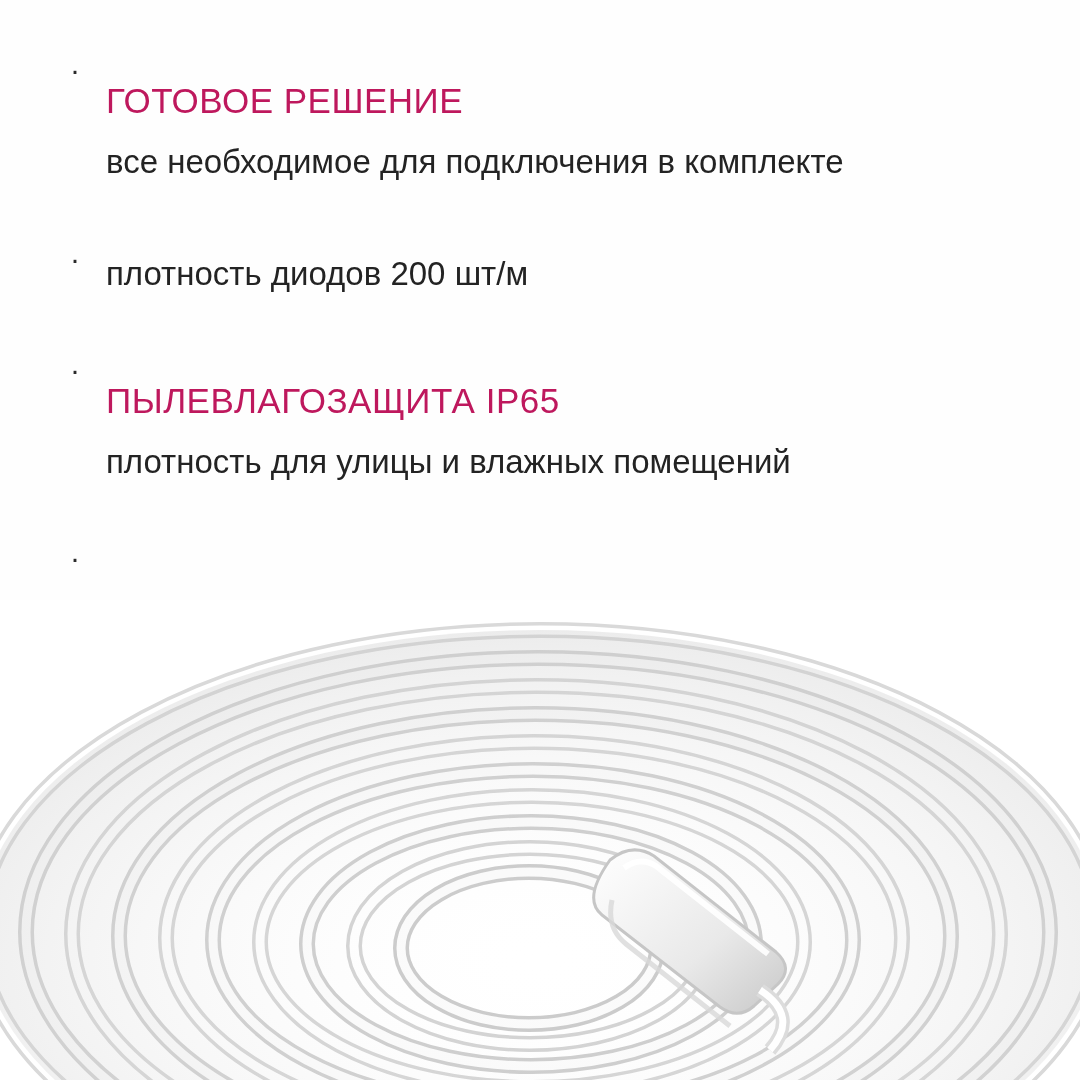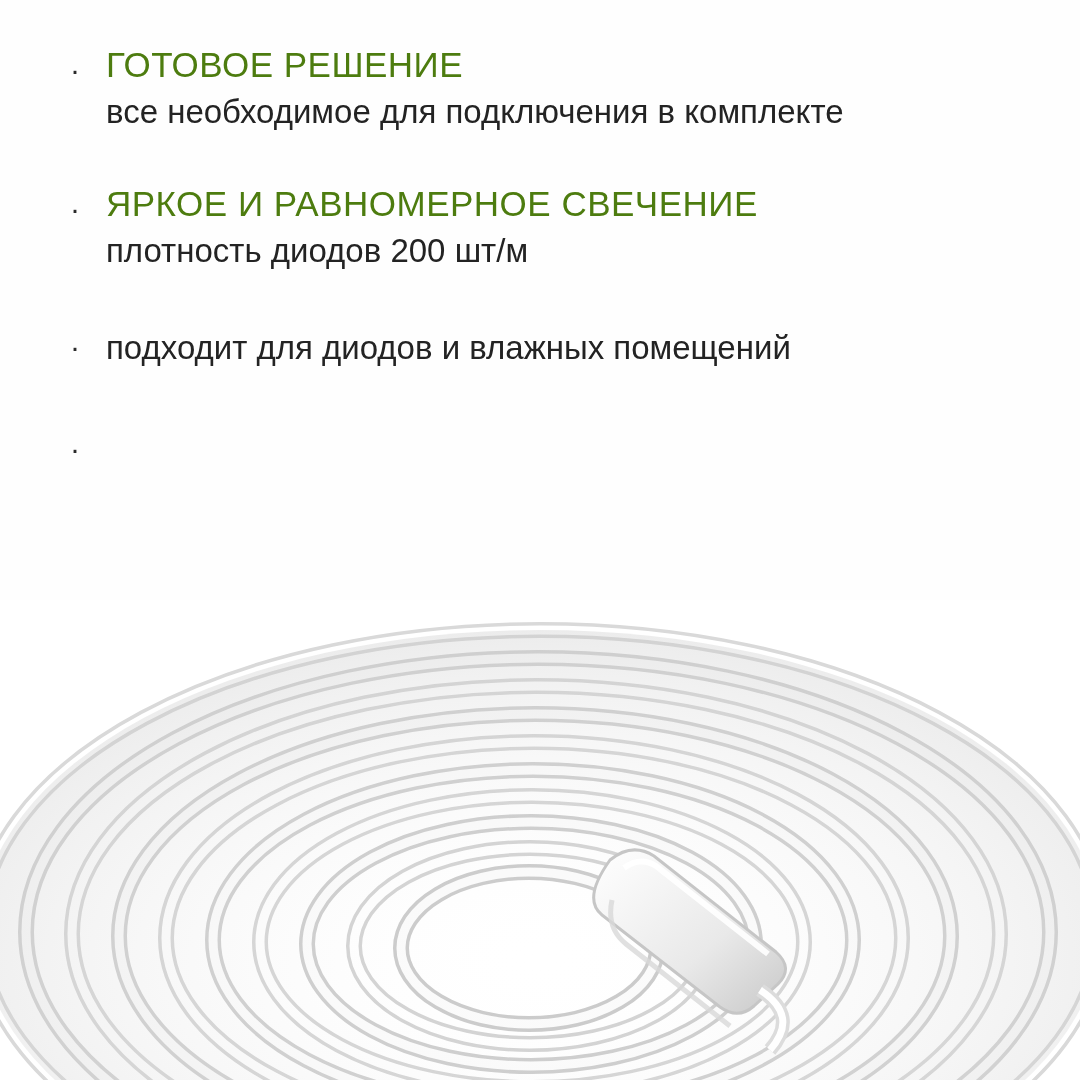--- a/index.html
+++ b/index.html
@@ -47,33 +47,34 @@
     padding-left: 2px;
   }
 
   .feature-text {
     flex: 1;
   }
 
   .feature-title {
     font-size: 35px;
     letter-spacing: 0.5px;
-    color: #4d7c0f;
+    color: #be185d;
     line-height: 1.18;
     font-weight: 400;
     text-transform: uppercase;
     white-space: nowrap;
+    margin-top: 36px;
   }
 
   .feature-sub {
     font-size: 33px;
     color: #232323;
     line-height: 1.25;
     font-weight: 400;
-    margin-top: 6px;
+    margin-top: 20px;
     white-space: nowrap;
   }
 
   
   .photo {
     position: absolute;
     left: 0;
     top: 600px;
     width: 1080px;
     height: 480px;
@@ -95,29 +96,29 @@
       <div class="bullet">·</div>
       <div class="feature-text">
         <div class="feature-title">ГОТОВОЕ РЕШЕНИЕ</div>
         <div class="feature-sub">все необходимое для подключения в комплекте</div>
       </div>
     </div>
 
     <div class="feature">
       <div class="bullet">·</div>
       <div class="feature-text">
-        <div class="feature-title">ЯРКОЕ И РАВНОМЕРНОЕ СВЕЧЕНИЕ</div>
         <div class="feature-sub">плотность диодов 200 шт/м</div>
       </div>
     </div>
 
     <div class="feature">
       <div class="bullet">·</div>
       <div class="feature-text">
-        <div class="feature-sub">подходит для диодов и влажных помещений</div>
+        <div class="feature-title">ПЫЛЕВЛАГОЗАЩИТА IP65</div>
+        <div class="feature-sub">плотность для улицы и влажных помещений</div>
       </div>
     </div>
 
     <div class="feature">
       <div class="bullet">·</div>
       <div class="feature-text">
       </div>
     </div>
 
   </div>

